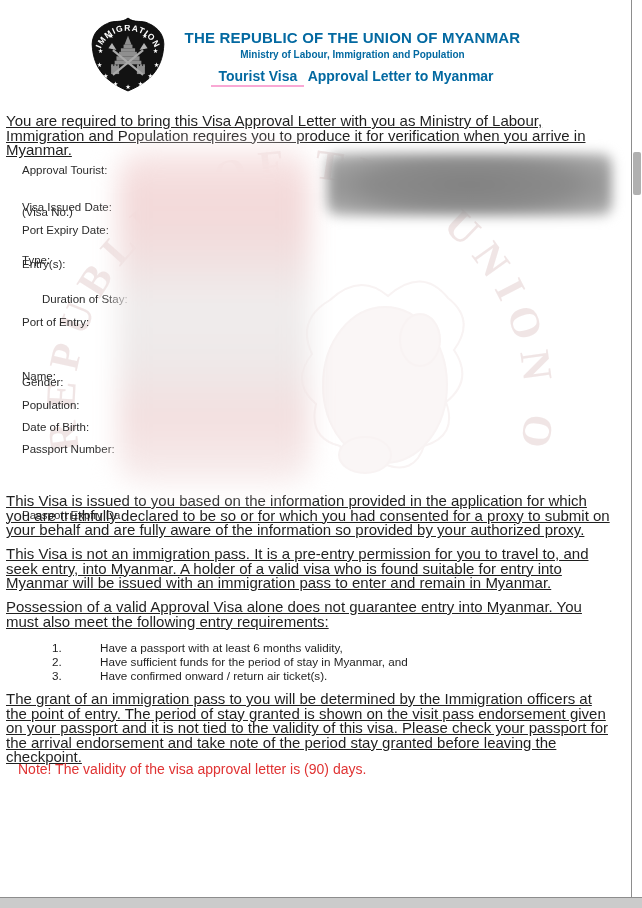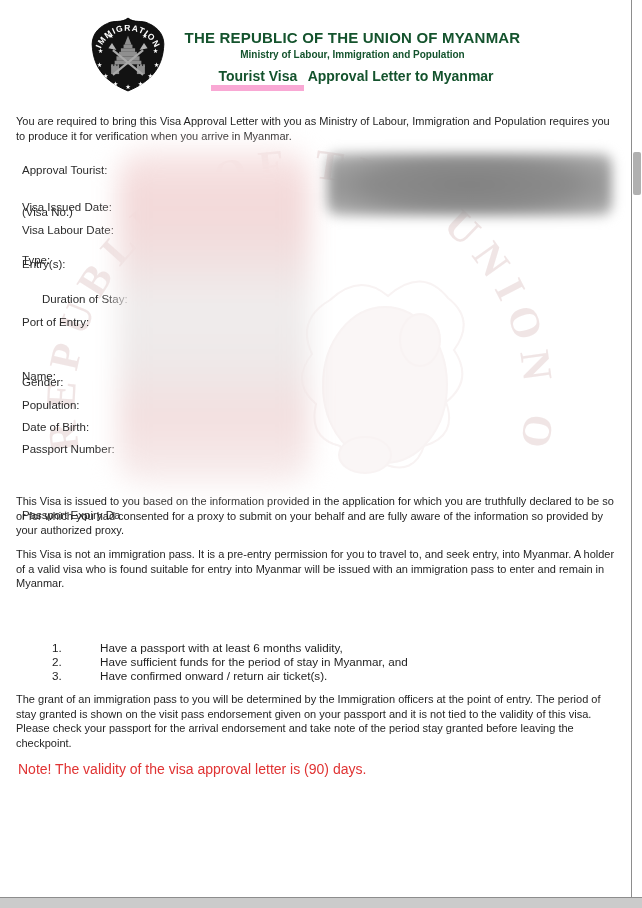--- a/index.html
+++ b/index.html
@@ -5,27 +5,27 @@
   html,body{margin:0;padding:0;background:#ffffff;}
   #page{
     position:relative;width:642px;height:908px;overflow:hidden;background:#ffffff;
     font-family:"Liberation Sans",sans-serif;color:#1f1f1f;
   }
   
   #watermark{position:absolute;left:0;top:0;width:642px;height:908px;z-index:0;pointer-events:none;}
   
   #badge{position:absolute;left:88px;top:16px;width:80px;height:77px;z-index:3;}
   
-  .hdr{position:absolute;left:110px;width:485px;text-align:center;color:#14532d;font-weight:bold;z-index:3;}
+  .hdr{position:absolute;left:110px;width:485px;text-align:center;color:#0369a1;font-weight:bold;z-index:3;}
   #hdr1{top:29px;font-size:15px;letter-spacing:.2px;}
   #hdr2{top:49px;font-size:10px;}
   #hdr3{top:68px;font-size:14px;}
-  #hdr3 .ul{border-bottom:6px solid #f9a8d4;padding:0 7px 1px 7px;}
+  #hdr3 .ul{border-bottom:2px solid #f9a8d4;padding:0 7px 1px 7px;}
   
-  .para{position:absolute;left:16px;width:604px;font-size:11px;line-height:14.6px;z-index:2;}
+  .para{position:absolute;left:6px;width:604px;font-size:15px;line-height:14.6px;z-index:2;text-decoration:underline;}
   .flabel{position:absolute;left:22px;font-size:11.5px;color:#2a2a2a;z-index:2;white-space:nowrap;}
   .lrow{position:absolute;z-index:2;font-size:11.7px;line-height:14.6px;}
   .lnum{position:absolute;left:52px;width:18px;text-align:left;}
   .ltxt{position:absolute;left:100px;width:500px;}
   #note{position:absolute;left:18px;top:761px;width:604px;font-size:14px;color:#e03333;z-index:2;}
   
   #redact-pink{
     position:absolute;left:118px;top:150px;width:192px;height:336px;z-index:4;border-radius:26px;
     background:linear-gradient(180deg,#f8e8e8 0%,#f3d9d9 14%,#f2dcdc 26%,#efecec 46%,#eee9e9 62%,#f3dfdf 80%,#f6eaea 94%,#faf2f2 100%);
     filter:blur(13px);
@@ -113,34 +113,35 @@
 
   <div id="hdr1" class="hdr">THE REPUBLIC OF THE UNION OF MYANMAR</div>
   <div id="hdr2" class="hdr">Ministry of Labour, Immigration and Population</div>
   <div id="hdr3" class="hdr"><span class="ul">Tourist Visa</span><span> Approval Letter to Myanmar</span></div>
 
   <div class="para" style="top:114px;">You are required to bring this Visa Approval Letter with you as Ministry of Labour, Immigration and Population requires you to produce it for verification when you arrive in Myanmar.</div>
 
   <div class="flabel" style="top:164px;">Approval Tourist:</div>
   <div class="flabel" style="top:178px;margin-top:28px;">(Visa No.)</div>
   <div class="flabel" style="top:201px;">Visa Issued Date:</div>
-  <div class="flabel" style="top:224px;">Visa Labour Date:</div>
+  <div class="flabel" style="top:224px;">Port Expiry Date:</div>
   <div class="flabel" style="top:254px;">Type:</div>
   <div class="flabel" style="top:258px;">Entry(s):</div>
   <div class="flabel" style="top:293px;padding-left:20px;">Duration of Stay:</div>
   <div class="flabel" style="top:316px;">Port of Entry:</div>
   <div class="flabel" style="top:370px;">Name:</div>
   <div class="flabel" style="top:376px;">Gender:</div>
   <div class="flabel" style="top:399px;">Population:</div>
   <div class="flabel" style="top:421px;">Date of Birth:</div>
   <div class="flabel" style="top:443px;text-align:center;">Passport Number:</div>
   <div class="flabel" style="top:465px;margin-top:44px;">Passport Expiry Da</div>
 
   <div class="para" style="top:494px;">This Visa is issued to you based on the information provided in the application for which you are truthfully declared to be so or for which you had consented for a proxy to submit on your behalf and are fully aware of the information so provided by your authorized proxy.</div>
   <div class="para" style="top:547px;">This Visa is not an immigration pass. It is a pre-entry permission for you to travel to, and seek entry, into Myanmar. A holder of a valid visa who is found suitable for entry into Myanmar will be issued with an immigration pass to enter and remain in Myanmar.</div>
+  <div class="para" style="top:600px;">Possession of a valid Approval Visa alone does not guarantee entry into Myanmar. You must also meet the following entry requirements:</div>
 
   <div class="lrow" style="top:641px;">
     <span class="lnum">1.</span>
     <span class="ltxt">Have a passport with at least 6 months validity,</span>
   </div>
   <div class="lrow" style="top:655px;">
     <span class="lnum">2.</span>
     <span class="ltxt">Have sufficient funds for the period of stay in Myanmar, and</span>
   </div>
   <div class="lrow" style="top:669px;">

